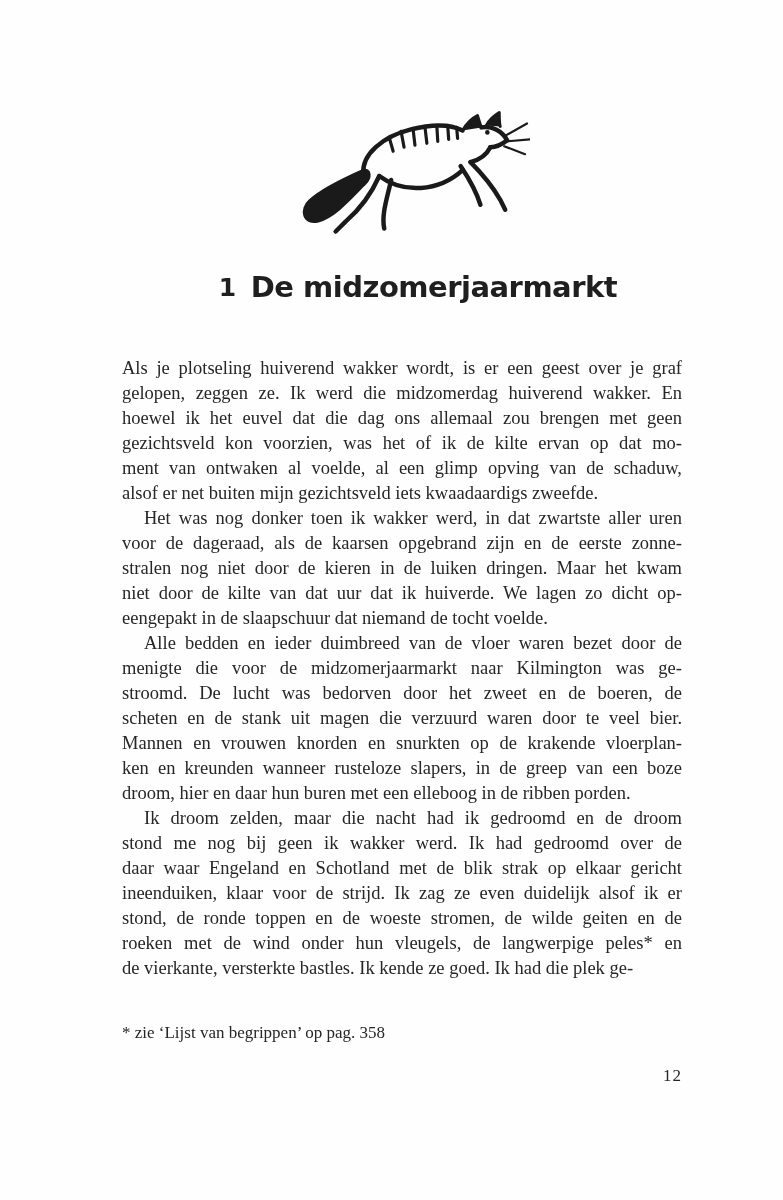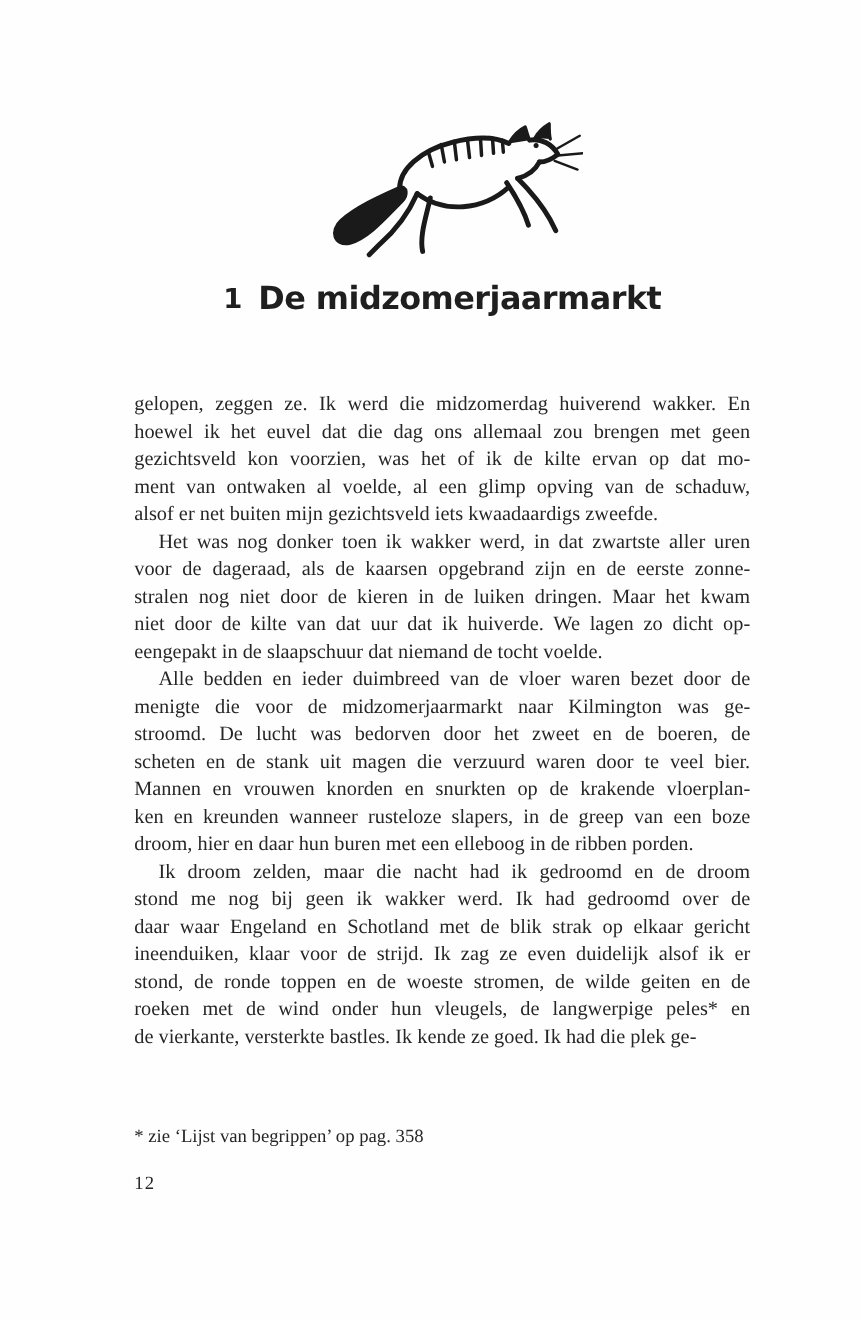--- a/index.html
+++ b/index.html
@@ -22,21 +22,21 @@
     left: 292px;
     top: 110px;
     width: 238px;
     height: 135px;
   }
   .chapter-heading {
     position: absolute;
     left: 122px;
     top: 254px;
     width: 560px;
-    margin: 0;
+    margin: 16px;
     text-align: center;
     font-family: "DejaVu Sans", sans-serif;
     font-weight: 700;
     font-size: 29px;
     letter-spacing: -0.5px;
     color: #1f1f1f;
     white-space: nowrap;
   }
   .chapter-number {
     font-size: 25px;
@@ -68,21 +68,21 @@
     top: 1022px;
     width: 560px;
     font-size: 17px;
     line-height: 22px;
   }
   .page-number {
     position: absolute;
     left: 122px;
     top: 1066px;
     width: 560px;
-    text-align: left;
+    text-align: right;
     font-size: 17px;
     letter-spacing: 1px;
   }
 </style>
 </head>
 <body>
 
 <div class="page">
 
   <div class="illustration">
@@ -113,20 +113,21 @@
         <path d="M214,26 L237,13 M217,31 L240,29 M214,36 L235,44" stroke-width="2.2"></path>
 
         <circle cx="197" cy="22" r="2.3" fill="#1a1a1a" stroke="none"></circle>
       </g>
     </svg>
   </div>
 
   <h1 class="chapter-heading"><span class="chapter-number">1</span><span>De midzomerjaarmarkt</span></h1>
 
   <div class="body-text" id="body-text">
+      <div class="line">Als je plotseling huiverend wakker wordt, is er een geest over je graf</div>
       <div class="line">gelopen, zeggen ze. Ik werd die midzomerdag huiverend wakker. En</div>
       <div class="line">hoewel ik het euvel dat die dag ons allemaal zou brengen met geen</div>
       <div class="line">gezichtsveld kon voorzien, was het of ik de kilte ervan op dat mo-</div>
       <div class="line">ment van ontwaken al voelde, al een glimp opving van de schaduw,</div>
       <div class="line last">alsof er net buiten mijn gezichtsveld iets kwaadaardigs zweefde.</div>
       <div class="line indent">Het was nog donker toen ik wakker werd, in dat zwartste aller uren</div>
       <div class="line">voor de dageraad, als de kaarsen opgebrand zijn en de eerste zonne-</div>
       <div class="line">stralen nog niet door de kieren in de luiken dringen. Maar het kwam</div>
       <div class="line">niet door de kilte van dat uur dat ik huiverde. We lagen zo dicht op-</div>
       <div class="line last">eengepakt in de slaapschuur dat niemand de tocht voelde.</div>

